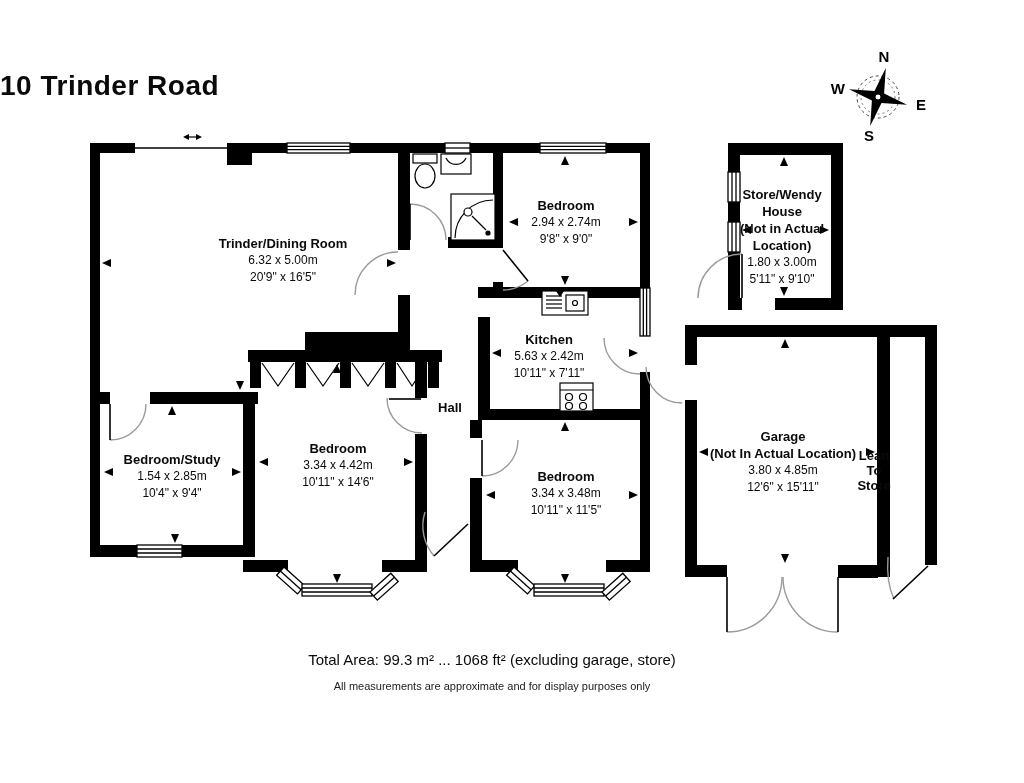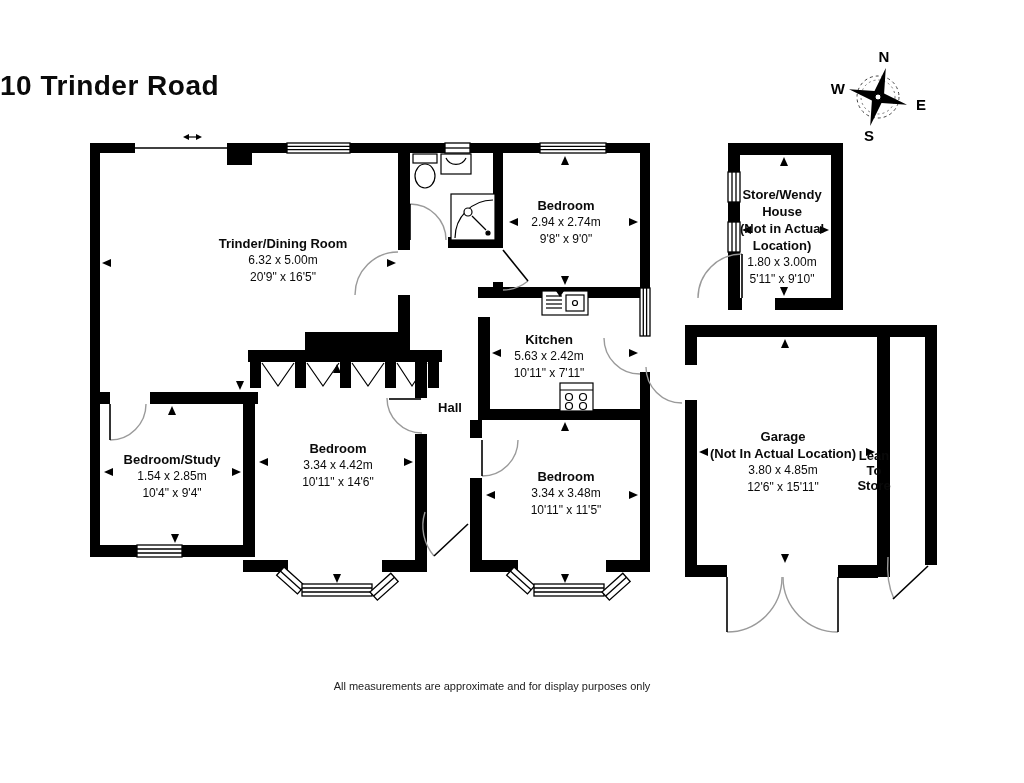--- a/index.html
+++ b/index.html
@@ -341,15 +341,16 @@
     <div class="room-name">Garage</div>
     <div class="room-note">(Not In Actual Location)</div>
     <div class="room-dim">3.80 x 4.85m</div>
     <div class="room-dim">12'6" x 15'11"</div>
   </div>
 
   <div class="room-label lean" style="left:852px;top:448px;width:44px;">
     <div class="room-name">Lean To Store</div>
   </div>
 
+  <div class="footer-total">Total Area: 99.3 m² ... 1068 ft² (excluding garage, store)</div>
   <div class="footer-disclaimer">All measurements are approximate and for display purposes only</div>
 
 </div>
 
 </body></html>

